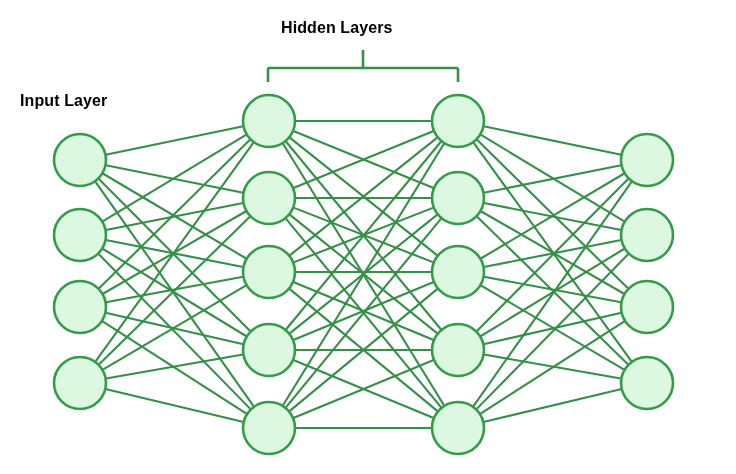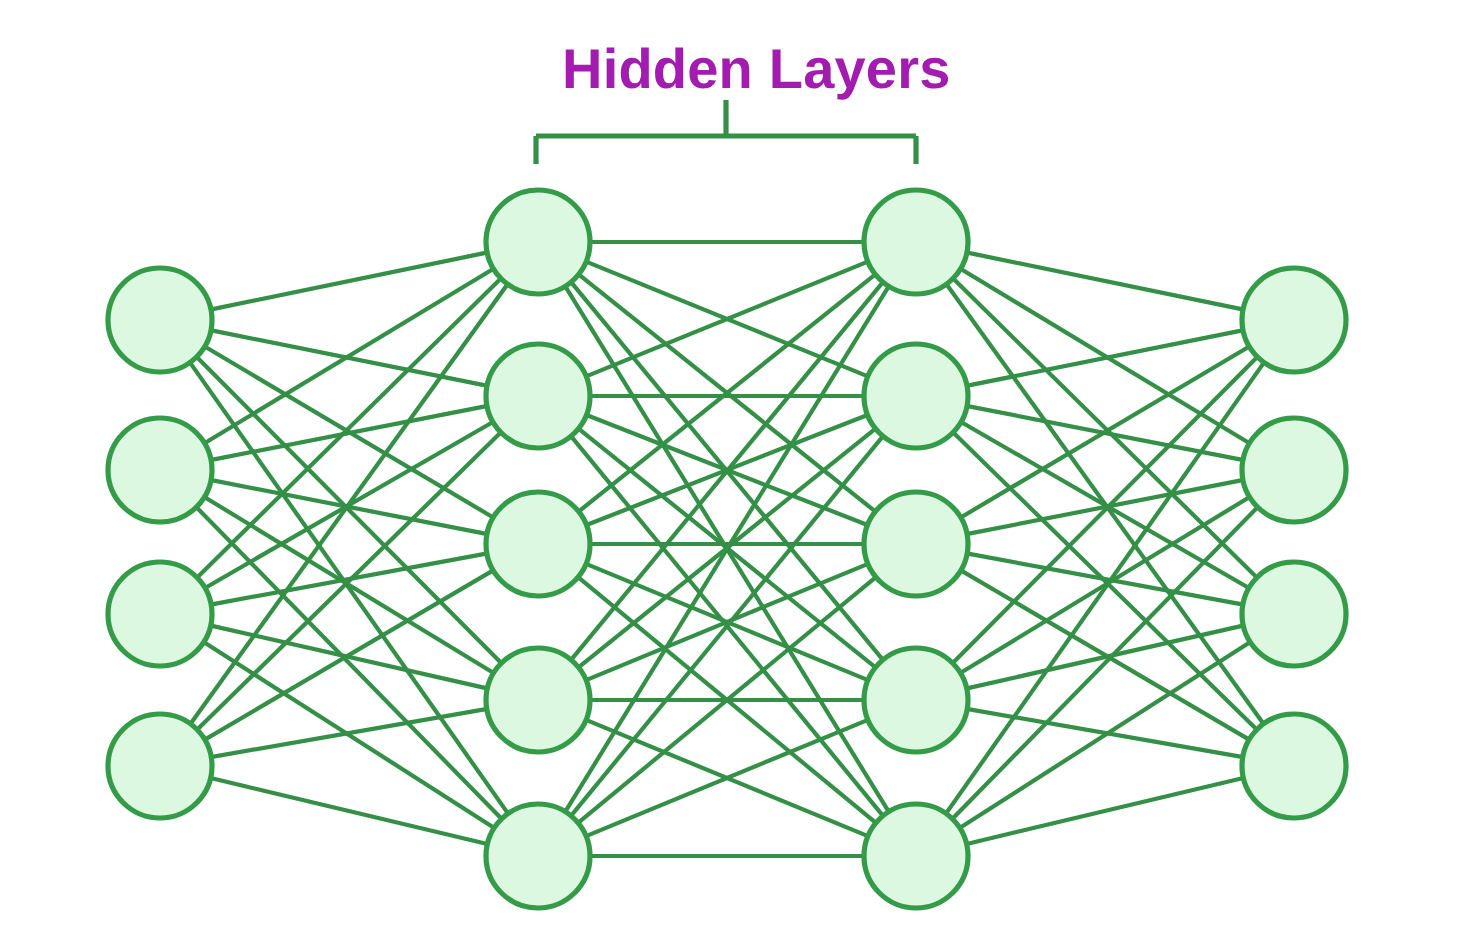--- a/index.html
+++ b/index.html
@@ -21,25 +21,25 @@
     position: absolute;
     left: 0;
     top: 0;
     width: 736px;
     height: 474px;
     display: block;
   }
   .layer-label {
     position: absolute;
     font-family: "Liberation Sans", sans-serif;
-    font-size: 28px;
+    font-size: 16px;
     font-weight: bold;
     letter-spacing: 0.1px;
     white-space: nowrap;
-    color: #a21caf;
+    color: #000000;
     user-select: none;
     text-align: right;
   }
   #label-input-layer  { left: 20px;  top: 92px; }
   #label-output-layer { left: 574px; top: 92px; }
   #label-hidden-layers{ left: 281px; top: 19px; }
 </style>
 </head>
 <body>
 
@@ -134,17 +134,18 @@
         <circle cx="458" cy="272" r="26" fill="#ddf8e0" stroke="#349b49" stroke-width="2.6"></circle>
         <circle cx="458" cy="350" r="26" fill="#ddf8e0" stroke="#349b49" stroke-width="2.6"></circle>
         <circle cx="458" cy="428" r="26" fill="#ddf8e0" stroke="#349b49" stroke-width="2.6"></circle>
         <circle cx="647" cy="160" r="26" fill="#ddf8e0" stroke="#349b49" stroke-width="2.6"></circle>
         <circle cx="647" cy="235" r="26" fill="#ddf8e0" stroke="#349b49" stroke-width="2.6"></circle>
         <circle cx="647" cy="307" r="26" fill="#ddf8e0" stroke="#349b49" stroke-width="2.6"></circle>
         <circle cx="647" cy="383" r="26" fill="#ddf8e0" stroke="#349b49" stroke-width="2.6"></circle>
       </g>
   </svg>
 
+  <div class="layer-label" id="label-input-layer">Input Layer</div>
 
   <div class="layer-label" id="label-hidden-layers">Hidden Layers</div>
 
 
 </div>
 
 </body></html>

